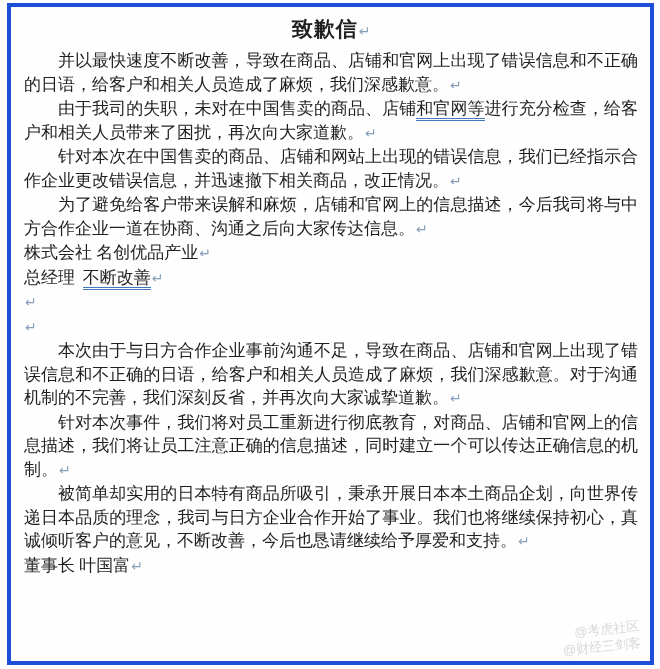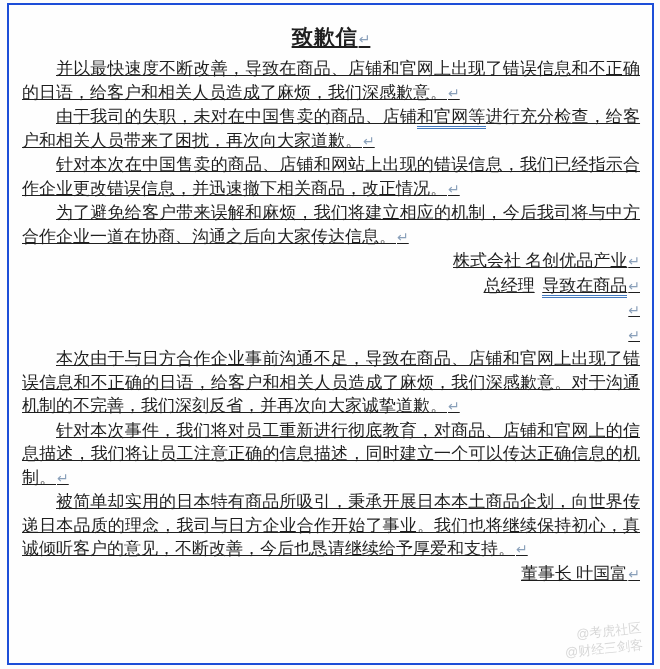--- a/index.html
+++ b/index.html
@@ -5,46 +5,44 @@
   html,body{margin:0;padding:0;}
   body{
     width:660px;height:669px;position:relative;
     background:#fdfdfd;
     font-family:"Liberation Serif","DejaVu Serif",serif;
     color:#1f1f1f;
     overflow:hidden;
   }
   .frame{
     position:absolute;left:7px;top:3px;right:6px;bottom:4px;
-    border:2px solid #1d4ed8;
+    border:4px solid #1d4ed8;
     box-sizing:border-box;
-    padding:16px 12px 4px 13px;
+    padding:6px 12px 4px 13px;
     background:#fefefe;
     overflow:hidden;
-    text-decoration:underline;
   }
   .doc-title{
     text-align:center;
     font-size:21px;font-weight:bold;
     line-height:28px;
     margin:2px 0 4px 0;
     letter-spacing:1px;
   }
   p.para{
     margin:0;
     font-size:17px;
     line-height:23.5px;
     text-align:justify;
     text-indent:2em;
   }
   p.line-right{
     margin:0;
     font-size:17px;
     line-height:23.5px;
-    text-align:right;
     text-indent:0;
   }
   .pilcrow{
     color:#8aa0ba;
     font-size:14px;
     font-weight:normal;
     letter-spacing:0;
     padding-left:1px;
     font-family:"DejaVu Sans",sans-serif;
   }
@@ -72,26 +70,26 @@
 <div class="frame">
 
   <div class="doc-title"><span>致歉信</span><span class="pilcrow">↵</span></div>
 
   <p class="para"><span>并以最快速度不断改善，导致在商品、店铺和官网上出现了错误信息和不正确的日语，给客户和相关人员造成了麻烦，我们深感歉意。</span><span class="pilcrow">↵</span></p>
 
   <p class="para"><span>由于我司的失职，未对在中国售卖的商品、店铺</span><span class="marked">和官网等</span><span>进行充分检查，给客户和相关人员带来了困扰，再次向大家道歉。</span><span class="pilcrow">↵</span></p>
 
   <p class="para"><span>针对本次在中国售卖的商品、店铺和网站上出现的错误信息，我们已经指示合作企业更改错误信息，并迅速撤下相关商品，改正情况。</span><span class="pilcrow">↵</span></p>
 
-  <p class="para"><span>为了避免给客户带来误解和麻烦，我们将建立相应的机制，今后我司将与中方合作企业一道在协商、沟通之后向大家传达信息。</span><span class="pilcrow">↵</span></p>
+  <p class="para"><span>为了避免给客户带来误解和麻烦，店铺和官网上的信息描述，今后我司将与中方合作企业一道在协商、沟通之后向大家传达信息。</span><span class="pilcrow">↵</span></p>
 
 
   <p class="line-right"><span>株式会社 名创优品产业</span><span class="pilcrow">↵</span></p>
 
-  <p class="line-right"><span>总经理</span><span class="marked sig-name">导致在商品</span><span class="pilcrow">↵</span></p>
+  <p class="line-right"><span>总经理</span><span class="marked sig-name">不断改善</span><span class="pilcrow">↵</span></p>
 
   <p class="line-right"><span class="pilcrow">↵</span></p>
 
   <p class="line-right"><span class="pilcrow">↵</span></p>
 
   <p class="para"><span>本次由于与日方合作企业事前沟通不足，导致在商品、店铺和官网上出现了错误信息和不正确的日语，给客户和相关人员造成了麻烦，我们深感歉意。对于沟通机制的不完善，我们深刻反省，并再次向大家诚挚道歉。</span><span class="pilcrow">↵</span></p>
 
   <p class="para"><span>针对本次事件，我们将对员工重新进行彻底教育，对商品、店铺和官网上的信息描述，我们将让员工注意正确的信息描述，同时建立一个可以传达正确信息的机制。</span><span class="pilcrow">↵</span></p>
 
   <p class="para"><span>被简单却实用的日本特有商品所吸引，秉承开展日本本土商品企划，向世界传递日本品质的理念，我司与日方企业合作开始了事业。我们也将继续保持初心，真诚倾听客户的意见，不断改善，今后也恳请继续给予厚爱和支持。</span><span class="pilcrow">↵</span></p>

